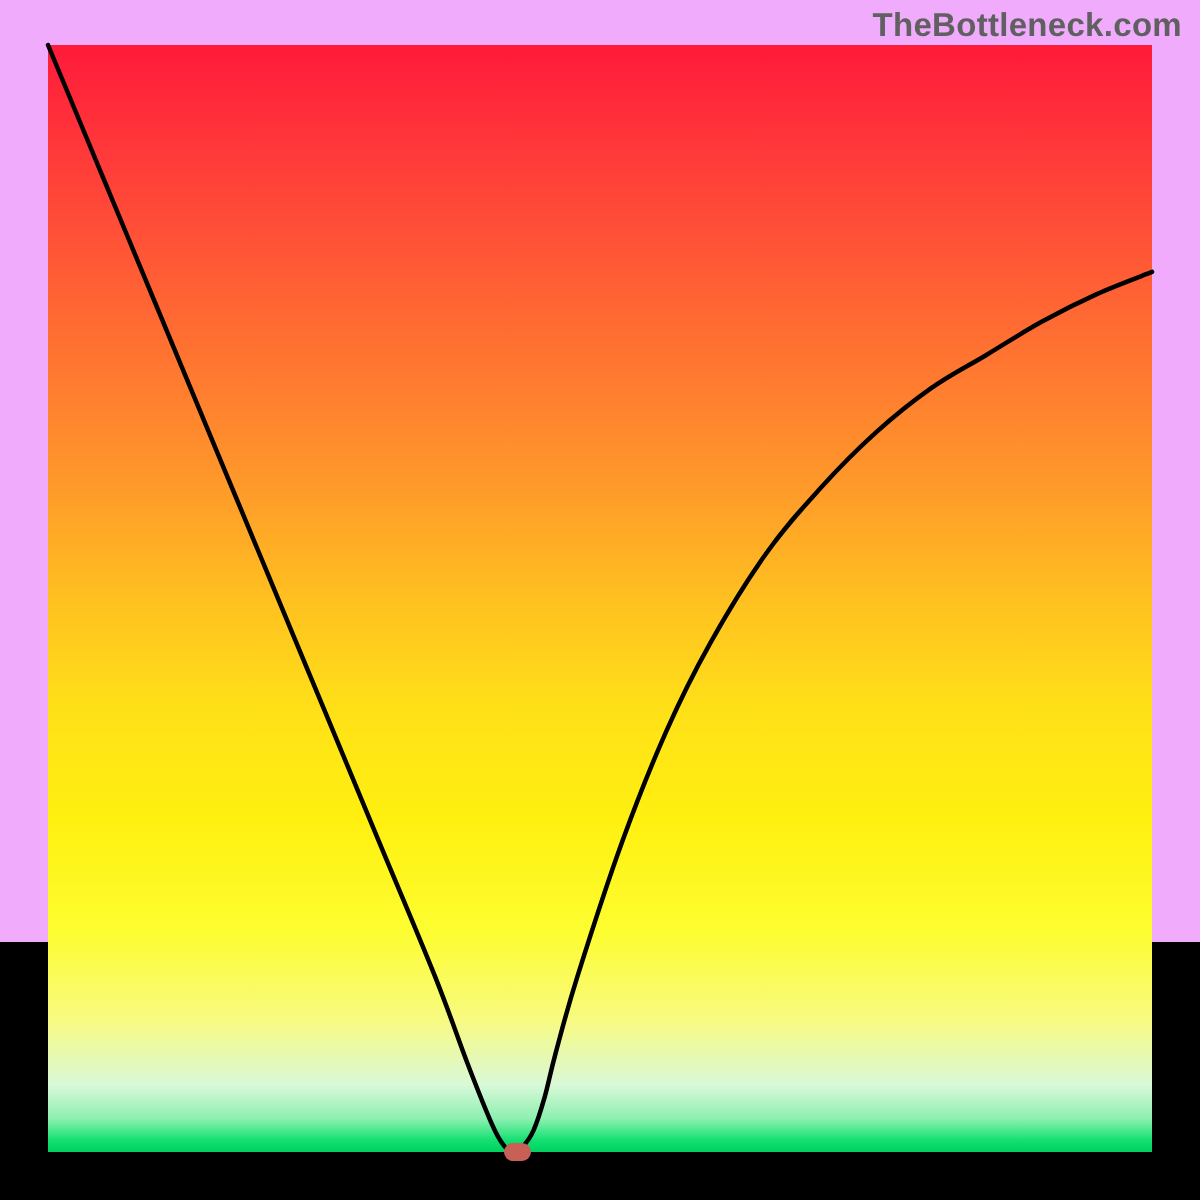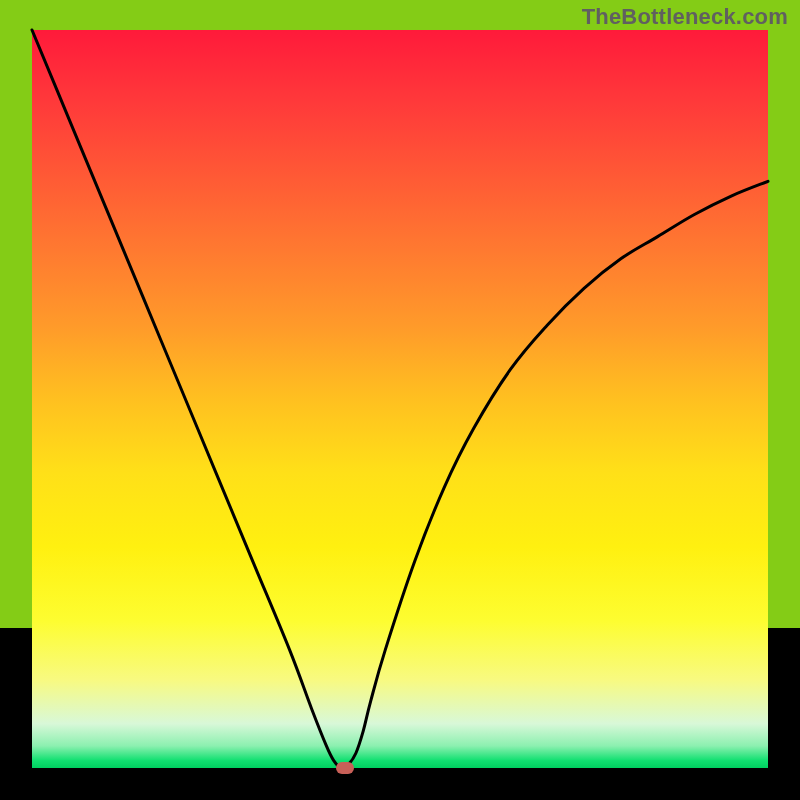--- a/index.html
+++ b/index.html
@@ -1,21 +1,21 @@
 <!DOCTYPE html>
 <html><head>
 <meta charset="utf-8">
 <style>
   * { margin: 0; padding: 0; box-sizing: border-box; }
   html, body { width: 800px; height: 800px; overflow: hidden; background: #000; }
   .frame {
     position: relative;
     width: 800px;
     height: 628px;
-    background: #84cc16;
+    background: #f0abfc;
   }
   .watermark {
     position: absolute;
     top: 4px;
     right: 12px;
     font-family: Arial, Helvetica, sans-serif;
     font-size: 22px;
     font-weight: 600;
     color: #606060;
     letter-spacing: 0.2px;

